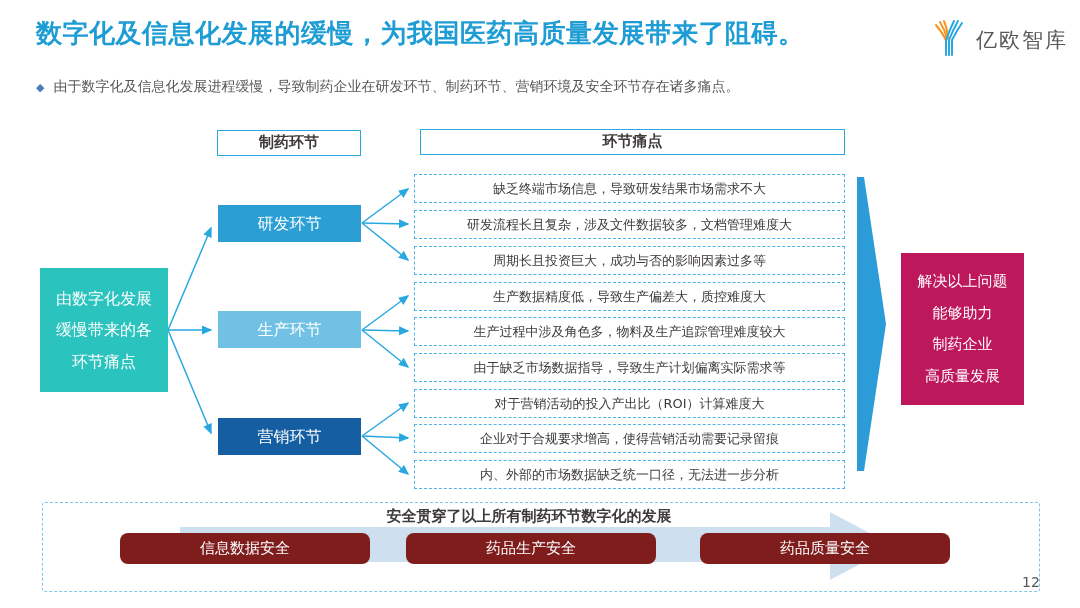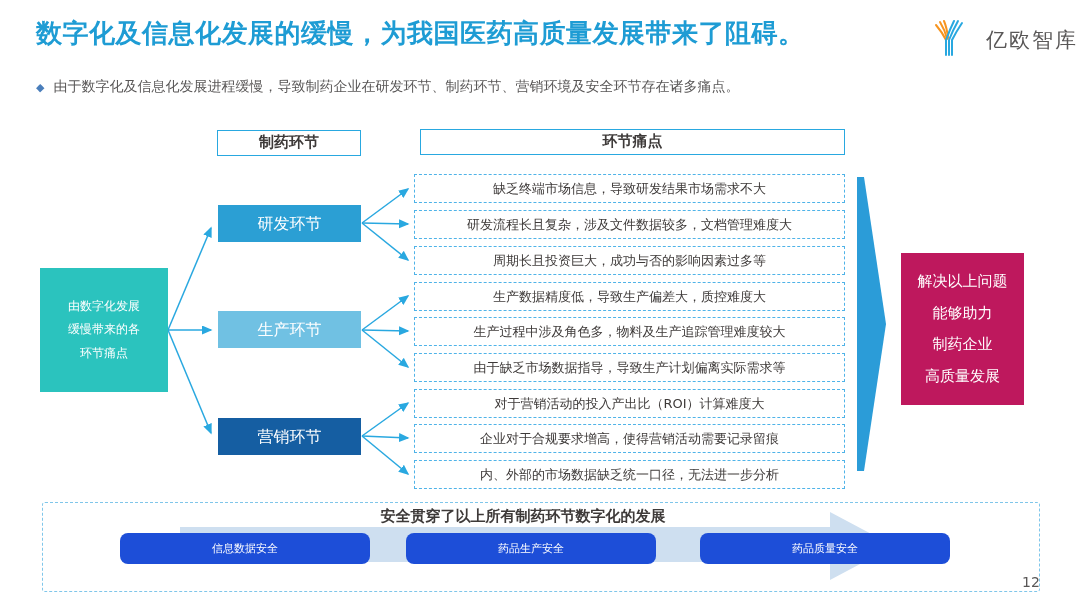--- a/index.html
+++ b/index.html
@@ -1,46 +1,46 @@
 <!DOCTYPE html>
 <html><head>
 <meta charset="utf-8">
 <style>
   * { margin:0; padding:0; box-sizing:border-box; }
   body { background:#e8e8e8; font-family:"DejaVu Sans","Liberation Sans",sans-serif; }
   .page { position:relative; width:1080px; height:608px; background:#ffffff; overflow:hidden; margin:0 auto; }
 
   .title { position:absolute; left:36px; top:16px; font-size:26px; font-weight:bold; color:#1E9CD4; letter-spacing:0.5px; }
 
-  .logo { position:absolute; left:932px; top:18px; display:flex; align-items:center; gap:20px; }
+  .logo { position:absolute; left:932px; top:18px; display:flex; align-items:center; gap:10px; }
   .logo-text { font-size:21px; color:#595757; letter-spacing:2px; }
 
   .bullet-row { position:absolute; left:36px; top:78px; display:flex; align-items:center; gap:9px; font-size:14px; color:#595757; }
   .diamond { color:#4A7EBB; font-size:11px; line-height:1; }
 
   .overlay { position:absolute; left:0; top:0; width:1080px; height:608px; pointer-events:none; }
 
   .hdr-box { position:absolute; height:26px; border:1.5px solid #29A8E0; background:#fff; text-align:center; line-height:23px; font-size:15px; font-weight:bold; color:#3E3A39; }
   .hdr-stage { left:217px; top:130px; width:144px; }
   .hdr-pain  { left:420px; top:129px; width:425px; }
 
-  .source-box { position:absolute; left:40px; top:268px; width:128px; height:124px; background:#2BC3BE; color:#fff; font-size:12px; display:flex; flex-direction:column; justify-content:center; text-align:center; line-height:1.95; }
+  .source-box { position:absolute; left:40px; top:268px; width:128px; height:124px; background:#2BC3BE; color:#fff; font-size:16px; display:flex; flex-direction:column; justify-content:center; text-align:center; line-height:1.95; }
 
   .stage-box { position:absolute; left:218px; width:143px; height:37px; color:#fff; font-size:16px; text-align:center; line-height:37px; }
   .stage-0 { top:205px; background:#2B9FD4; }
   .stage-1 { top:311px; background:#70C1E3; }
   .stage-2 { top:418px; background:#155EA2; }
 
   .pain-box { position:absolute; left:414px; width:431px; height:29px; border:1px dashed #4FB3E8; background:#fff; color:#3E3A39; font-size:13px; display:flex; align-items:center; justify-content:center; }
 
   .result-box { position:absolute; left:901px; top:253px; width:123px; height:152px; background:#be185d; color:#fff; font-size:15px; display:flex; flex-direction:column; justify-content:center; text-align:center; line-height:2.1; }
 
   .sec-container { position:absolute; left:42px; top:502px; width:998px; height:90px; border:1.5px dashed #7FC6EA; border-radius:3px; }
-  .sec-title { position:absolute; left:24px; top:507px; width:998px; text-align:center; font-size:15px; font-weight:bold; color:#3E3A39; }
-  .sec-box { position:absolute; top:533px; width:250px; height:31px; background:#1d4ed8; border-radius:8px; color:#fff; font-size:11px; text-align:center; line-height:31px; }
+  .sec-title { position:absolute; left:30px; top:507px; width:998px; text-align:center; font-size:15px; font-weight:bold; color:#3E3A39; }
+  .sec-box { position:absolute; top:533px; width:250px; height:31px; background:#7f1d1d; border-radius:8px; color:#fff; font-size:15px; text-align:center; line-height:31px; }
   .sec-0 { left:120px; } .sec-1 { left:406px; } .sec-2 { left:700px; }
 
   .page-number { position:absolute; left:1022px; top:574px; font-size:14px; color:#595757; }
 </style>
 </head>
 <body>
 
 <div class="page">
 
   <h1 class="title">数字化及信息化发展的缓慢，为我国医药高质量发展带来了阻碍。</h1>

